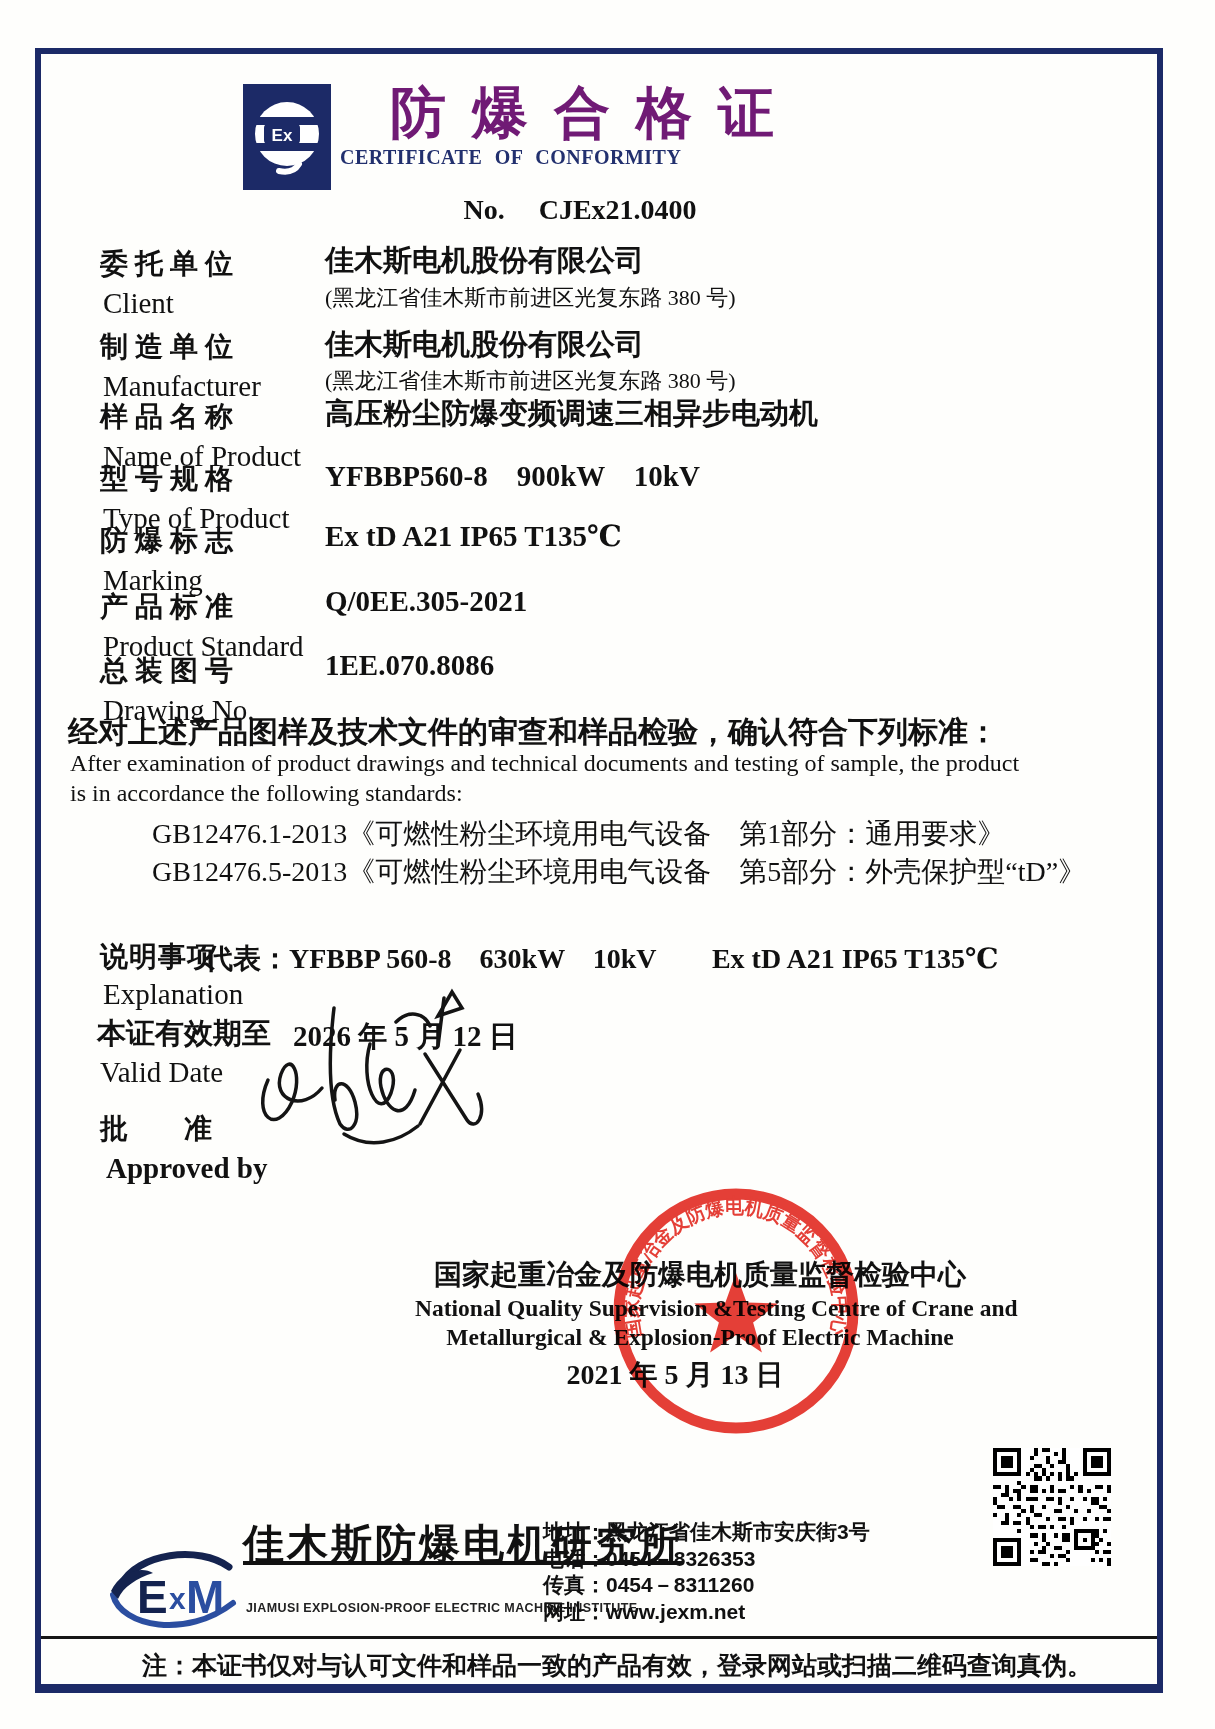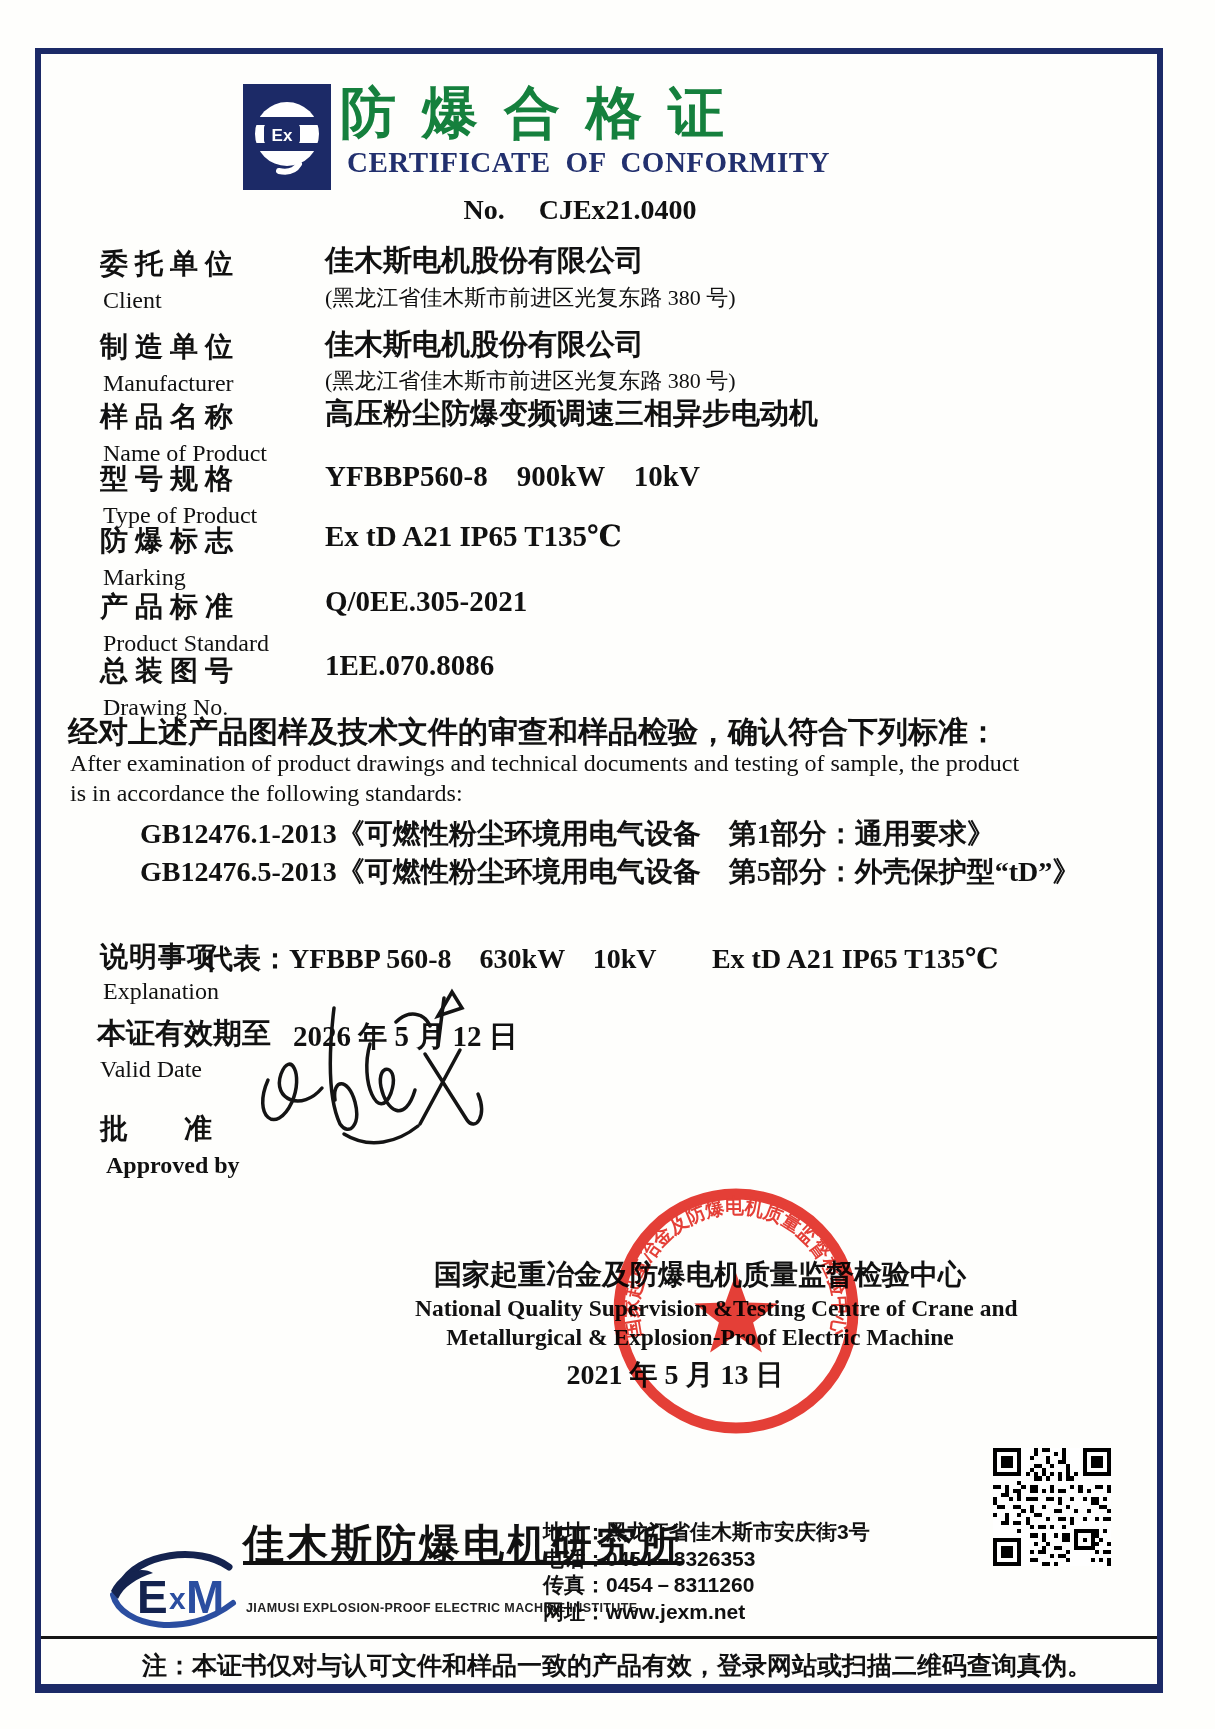--- a/index.html
+++ b/index.html
@@ -3,36 +3,36 @@
 <meta charset="utf-8">
 <style>
   * { margin:0; padding:0; box-sizing:border-box; }
   body { background:#ffffff; font-family:"Liberation Serif","DejaVu Serif",serif; color:#111; }
   .page { position:relative; width:1215px; height:1729px; background:#fefefc; overflow:hidden; }
   .frame { position:absolute; left:35px; top:48px; width:1128px; height:1645px;
            border:6px solid #1c2a67; border-bottom-width:9px; }
   .abs { position:absolute; }
 
   
-  .title-cn { left:340px; top:76px; width:490px; text-align:left; font-size:56px; font-weight:700;
-              color:#15803d; letter-spacing:6px; white-space:nowrap; }
-  .title-en { left:340px; top:146px; width:490px; text-align:right; font-size:29px; font-weight:700;
+  .title-cn { left:340px; top:76px; width:490px; text-align:center; font-size:56px; font-weight:700;
+              color:#701a75; letter-spacing:6px; white-space:nowrap; }
+  .title-en { left:340px; top:146px; width:490px; text-align:left; font-size:20px; font-weight:700;
               color:#22306e; letter-spacing:0.5px; word-spacing:7px; white-space:nowrap; }
   .no-row  { left:300px; top:194px; width:560px; text-align:center; font-size:28px; font-weight:700; }
   .no-row .no-val { margin-left:34px;margin-top:16px; }
 
   
   .lab-cn { left:100px; font-size:28px; font-weight:600; white-space:nowrap; }
-  .lab-en { left:103px; font-size:24px; white-space:nowrap; }
+  .lab-en { left:103px; font-size:29px; white-space:nowrap; }
   .val    { left:325px; font-size:29px; font-weight:600; white-space:nowrap; }
   .val-note { left:325px; font-size:22px; font-weight:500; white-space:nowrap; }
 
   .stmt-cn { left:68px; top:712px; font-size:30px; font-weight:600; white-space:nowrap; }
   .stmt-en { left:70px; font-size:24px; white-space:nowrap; }
-  .std     { left:140px; font-size:28px; font-weight:700; white-space:nowrap; }
+  .std     { left:152px; font-size:28px; font-weight:400; white-space:nowrap; }
 
   .issuer-blk { left:415px; width:570px; text-align:center; white-space:nowrap; }
   .issuer-cn  { top:1256px; font-size:28px; font-weight:700; }
   .issuer-en1 { top:1295px; font-size:23.5px; font-weight:700; }
   .issuer-en2 { top:1324px; font-size:23.5px; font-weight:700; }
   .issue-date { top:1356px; font-size:28px; font-weight:600; }
 
   .seal { left:606px; top:1181px; width:260px; height:260px; mix-blend-mode:multiply; opacity:0.88; }
   .sig  { left:248px; top:982px; width:265px; height:170px; }
 

